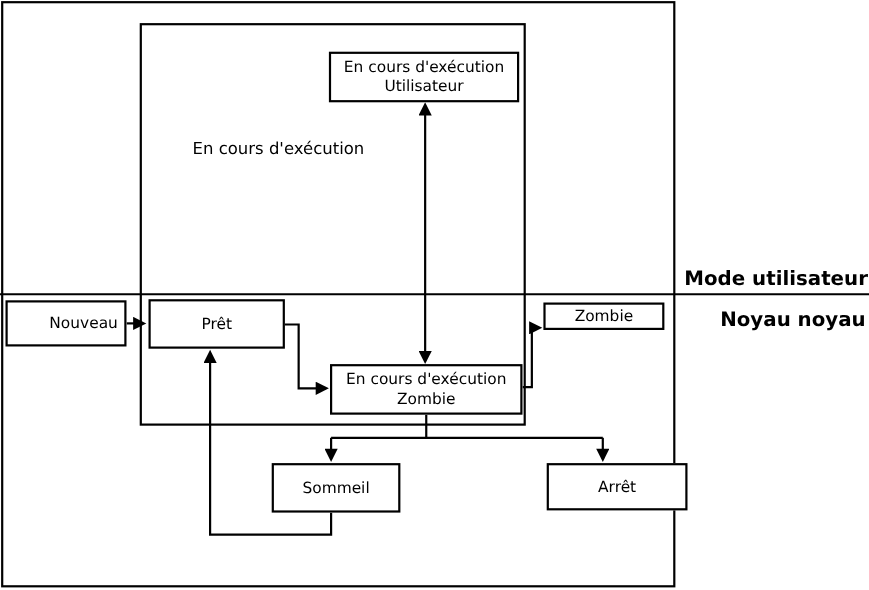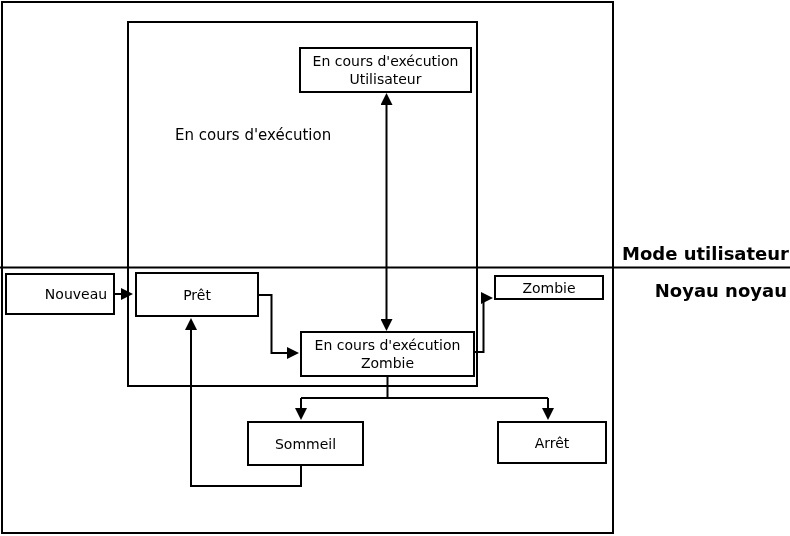--- a/index.html
+++ b/index.html
@@ -38,21 +38,21 @@
     text-align: center;
     z-index: 1;
     white-space: nowrap;
   }
   .node-nouveau   { left: 5px;   top: 273px; width: 110px; height: 42px; padding-left: 32px; }
   .node-pret      { left: 135px; top: 272px; width: 124px; height: 45px; }
   .node-zombie    { left: 494px; top: 275px; width: 110px; height: 25px; }
   .node-exec-user { left: 299px; top: 47px;  width: 173px; height: 46px; }
   .node-exec-noyau{ left: 300px; top: 331px; width: 175px; height: 46px; }
   .node-sommeil   { left: 247px; top: 421px; width: 117px; height: 45px; }
-  .node-arret     { left: 497px; top: 421px; width: 110px; height: 43px; }
+  .node-arret     { left: 497px; top: 421px; width: 128px; height: 43px; }
   .region-label {
     position: absolute;
     left: 175px;
     top: 126px;
     font-size: 15px;
     z-index: 1;
     white-space: nowrap;
   }
   .mode-label {
     position: absolute;

